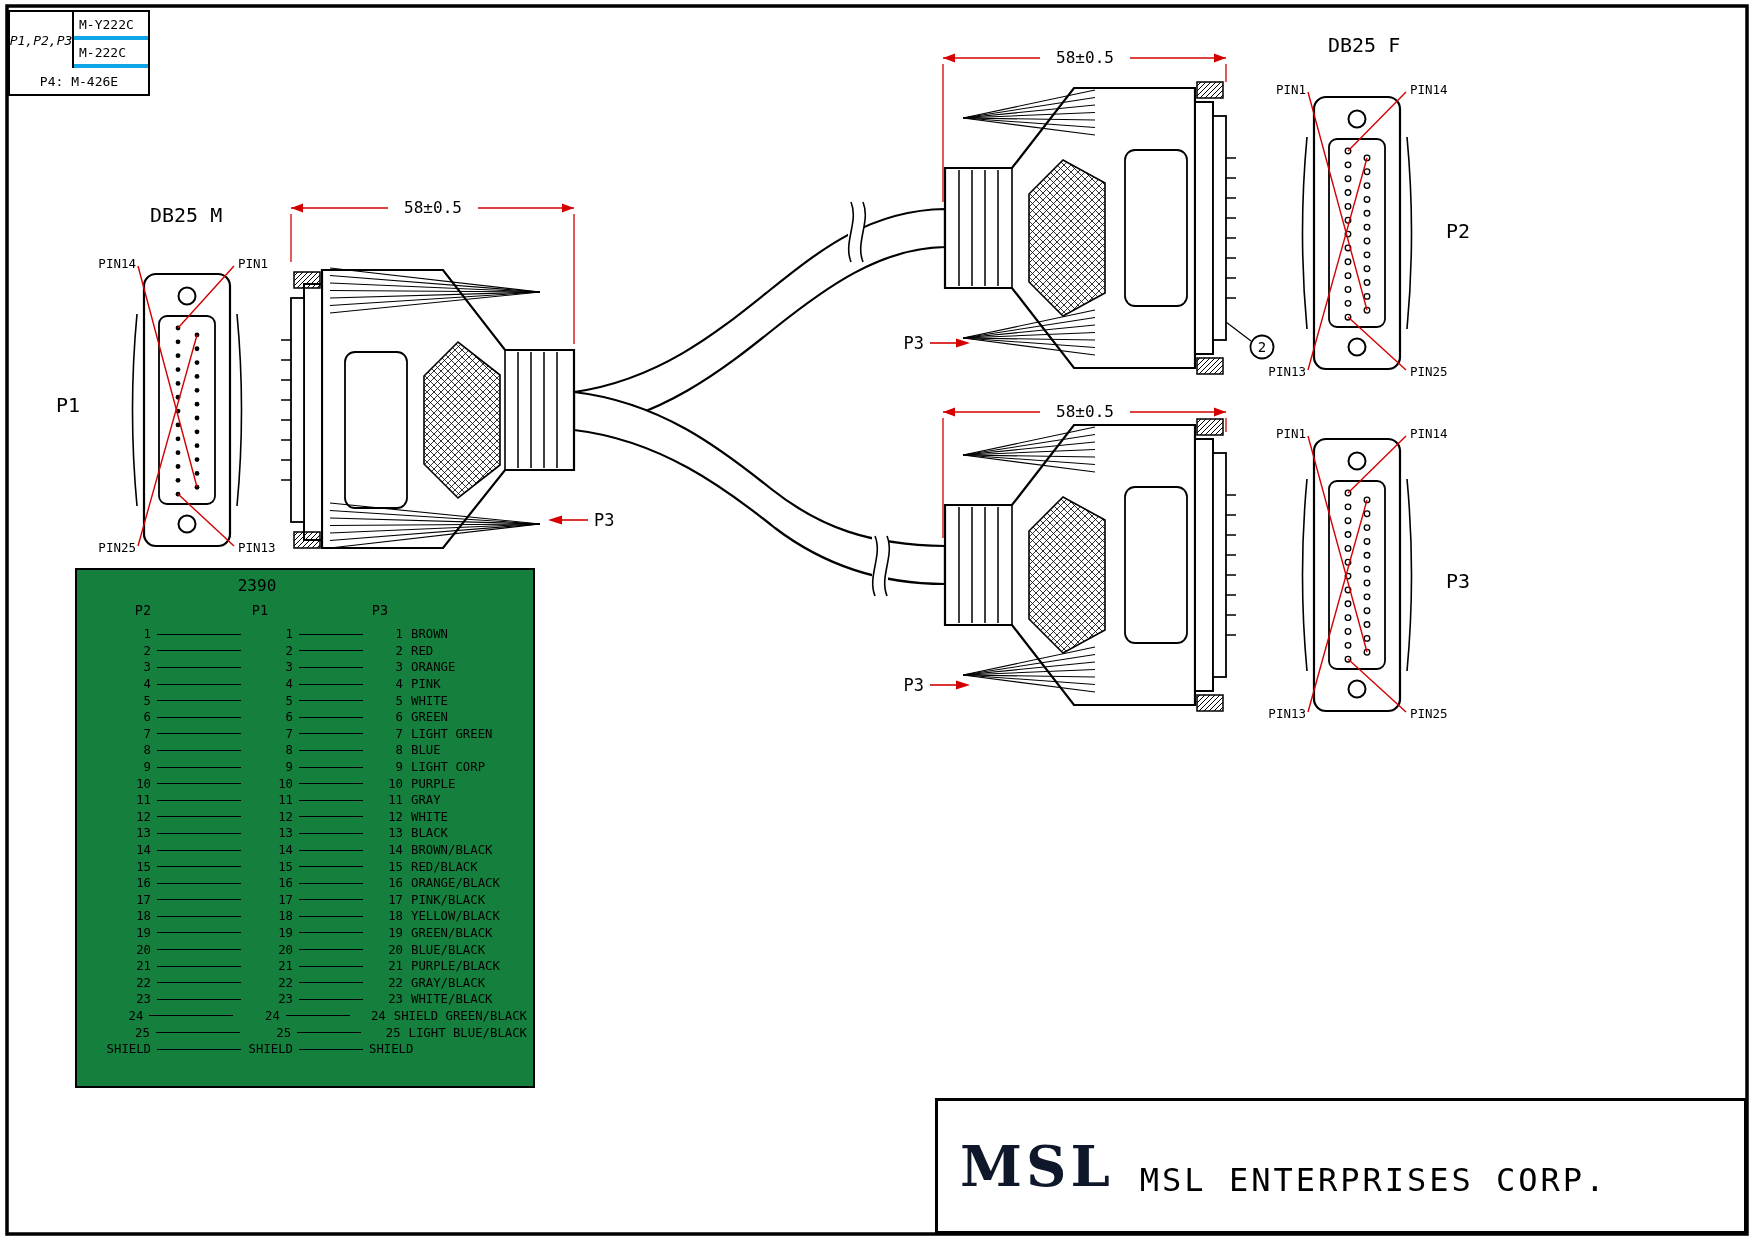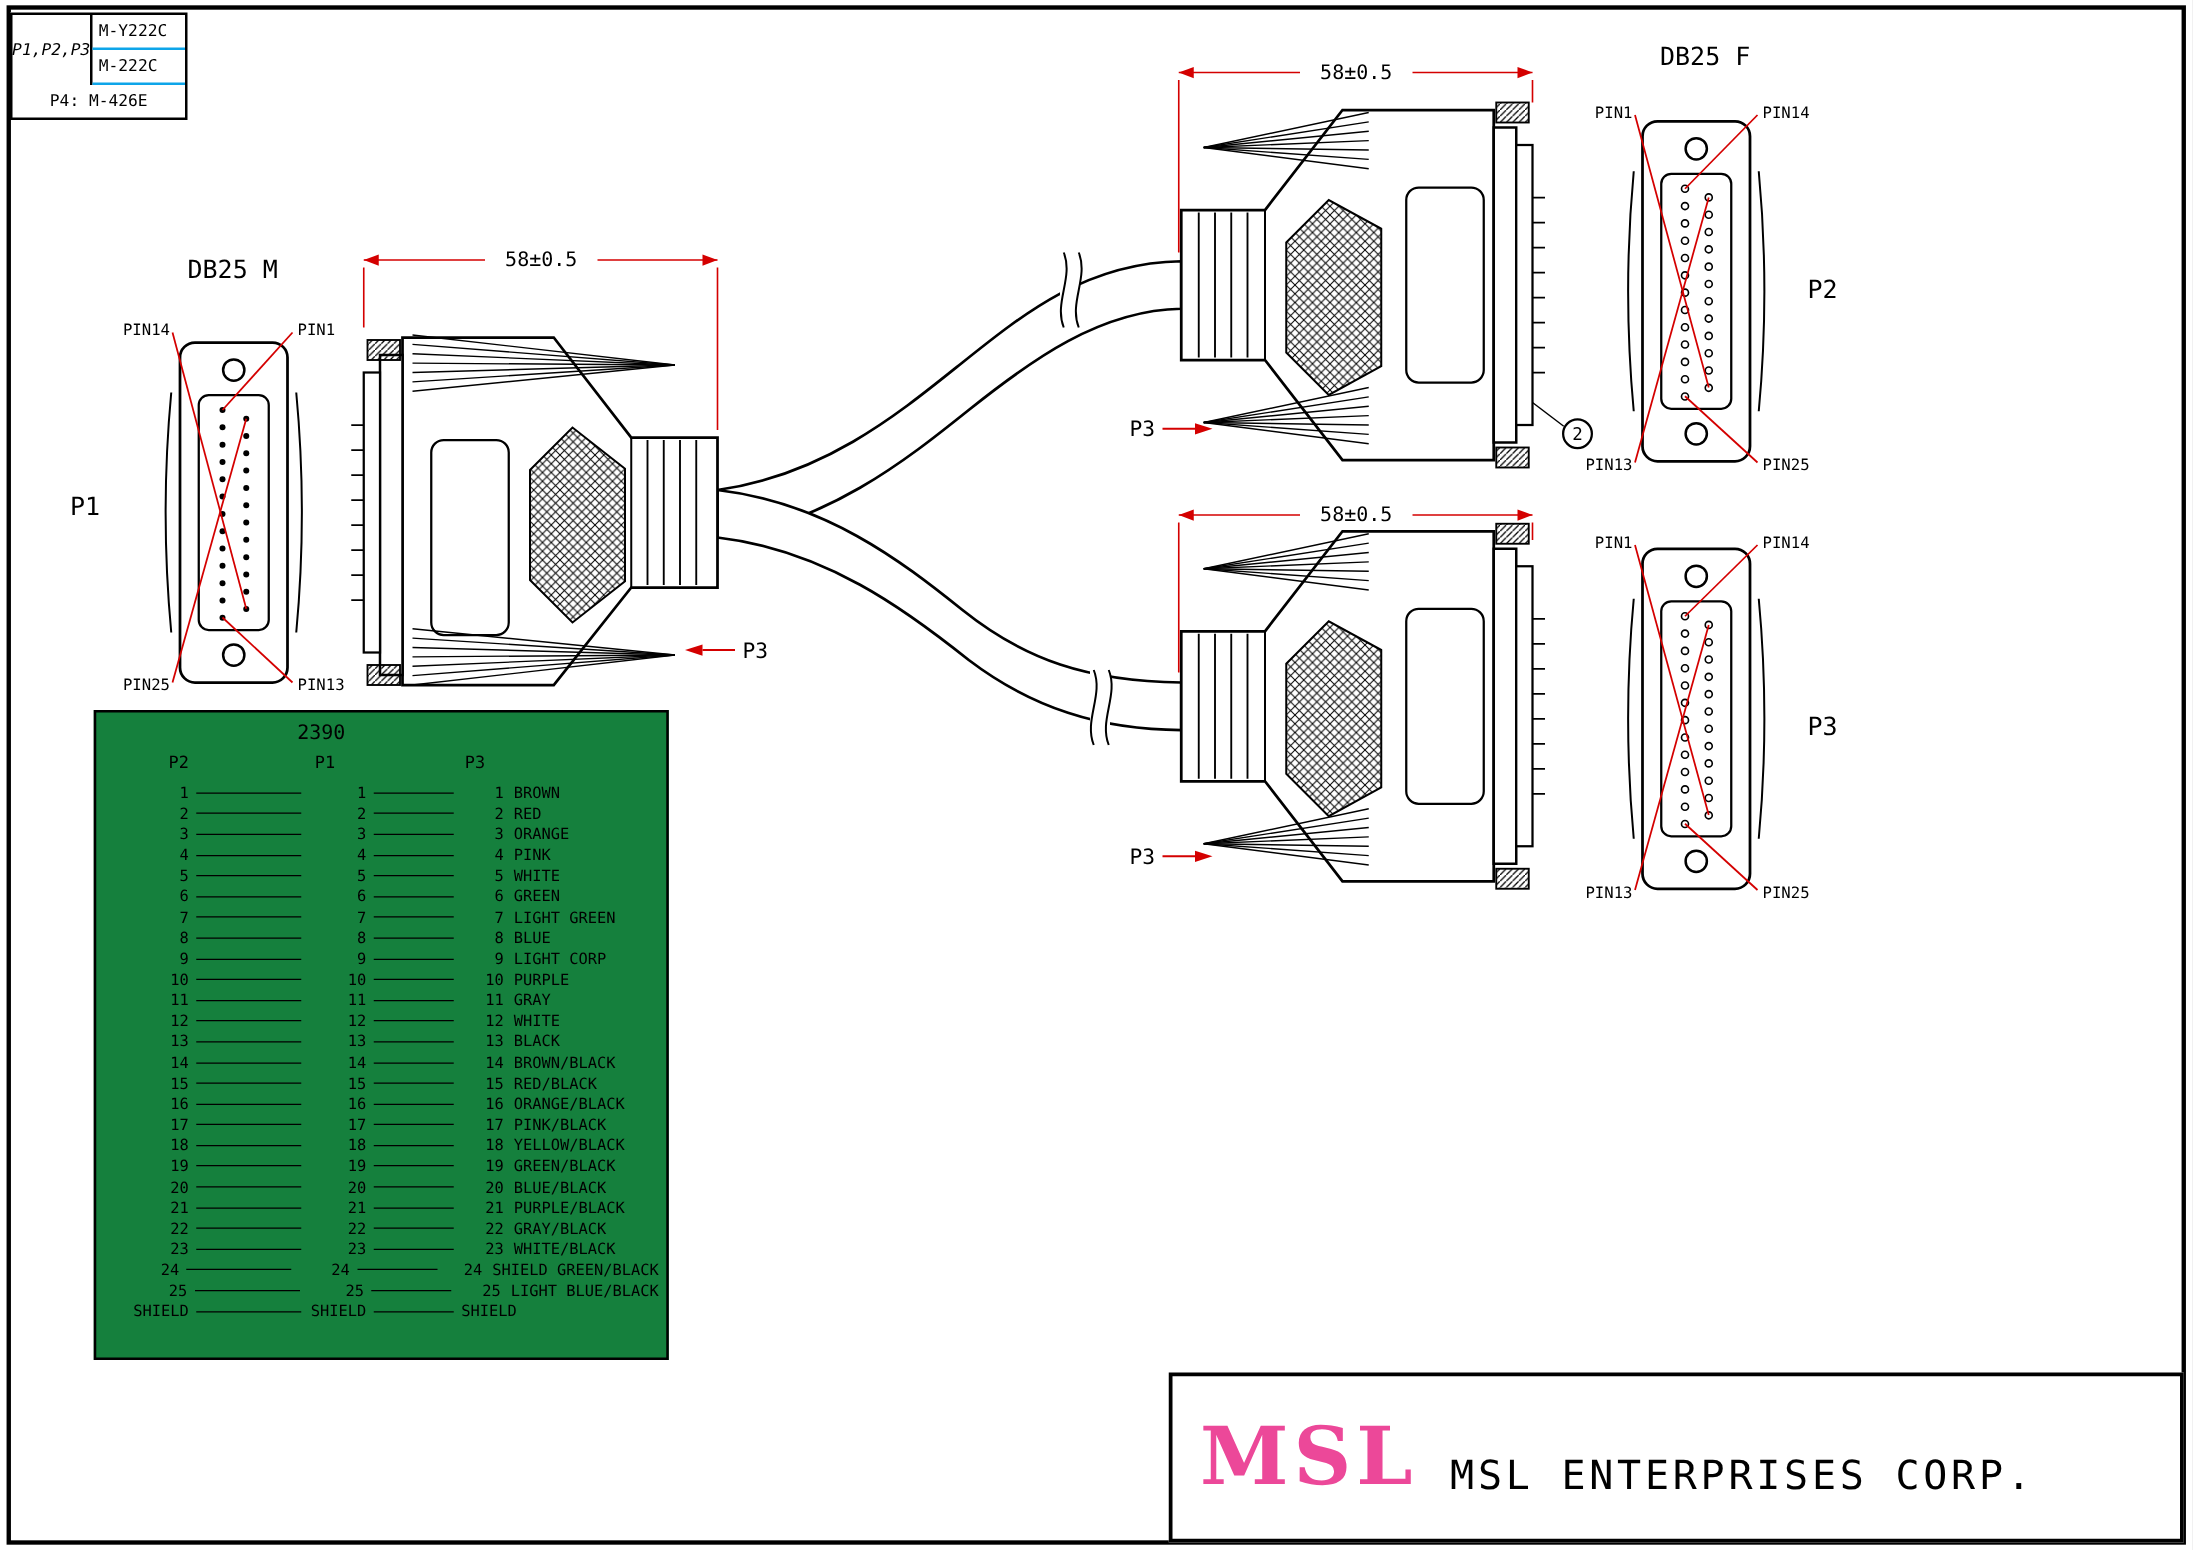--- a/index.html
+++ b/index.html
@@ -5,42 +5,42 @@
   html,body{margin:0;padding:0;background:#e8e8e8;}
   .sheet{position:relative;width:1754px;height:1240px;background:#ffffff;overflow:hidden;
          font-family:"DejaVu Sans Mono",monospace;color:#000;}
   svg text{font-family:"DejaVu Sans Mono",monospace;fill:#000;}
 
   
   .part-table{position:absolute;left:8px;top:10px;width:142px;border:2px solid #000;
     display:grid;grid-template-columns:64px 1fr;grid-template-rows:28px 28px 26px;
     font-size:13px;background:#fff;box-sizing:border-box;}
   .pt-conn{grid-row:1/3;border-right:2px solid #000;display:flex;align-items:center;justify-content:center;font-style:italic;}
-  .pt-a,.pt-b{border-bottom:2px solid #0ea5e9;display:flex;align-items:center;padding-left:5px;}
+  .pt-a,.pt-b{border-bottom:4px solid #0ea5e9;display:flex;align-items:center;padding-left:5px;}
   .pt-p4{grid-column:1/3;display:flex;align-items:center;justify-content:center;}
 
   
   .wiring-box{position:absolute;left:75px;top:568px;width:460px;height:520px;
     border:2px solid #000;background:#15803d;box-sizing:border-box;font-size:12.3px;}
   .wt-num{position:absolute;top:6px;left:0;width:360px;text-align:center;font-size:16px;}
   .wt-h{position:absolute;top:32px;width:40px;text-align:center;font-size:13.5px;}
   .wt-h.h1{left:46px;} .wt-h.h2{left:163px;} .wt-h.h3{left:283px;}
   .wrows{position:absolute;left:10px;top:56px;right:6px;}
   .wrow{display:flex;align-items:center;height:16.6px;white-space:nowrap;}
   .c1{width:64px;text-align:right;} .c2{width:46px;text-align:right;} .c3{width:34px;text-align:right;}
   .wl{width:84px;height:0;border-top:1.4px solid #000;margin:0 6px;flex:none;}
   .wl.l2{width:64px;}
   .wcolor{margin-left:8px;}
 
   
   .title-block{position:absolute;left:935px;top:1098px;width:812px;height:136px;
     border:3px solid #000;box-sizing:border-box;background:#fff;
     display:flex;align-items:center;padding-left:22px;gap:26px;}
-  .msl-logo{font-family:"DejaVu Serif",serif;font-weight:bold;font-size:64px;
-    color:#ec4899;letter-spacing:4px;line-height:1;}
+  .msl-logo{font-family:"DejaVu Serif",serif;font-weight:bold;font-size:56px;
+    color:#0f172a;letter-spacing:4px;line-height:1;}
   .msl-company{font-size:32px;letter-spacing:3px;color:#000;margin-top:28px;}
 </style>
 </head>
 <body>
 
 <div class="sheet">
 
 <svg viewBox="0 0 1754 1240" width="1754" height="1240" style="position:absolute;left:0;top:0">
   <defs>
     <pattern id="xh" width="7" height="7" patternUnits="userSpaceOnUse">

